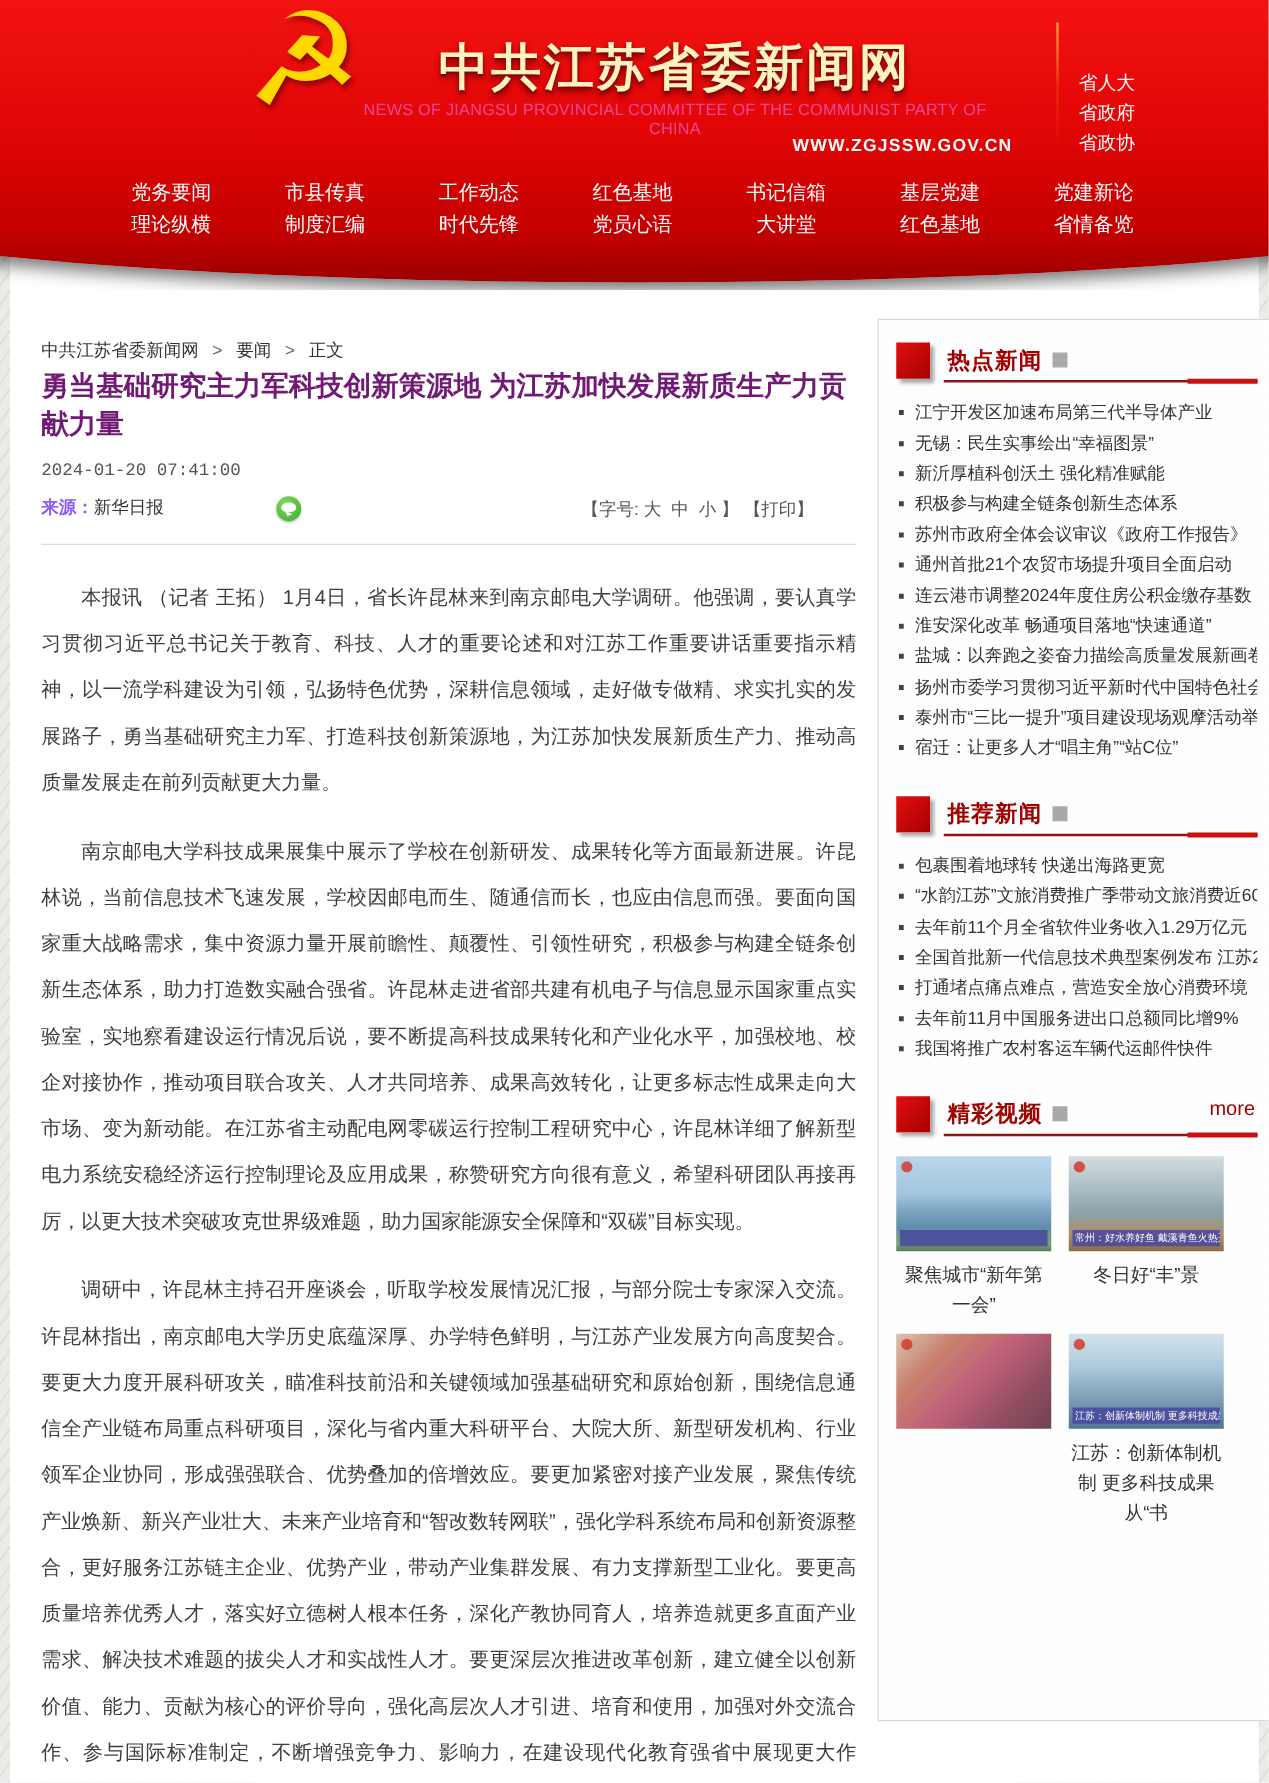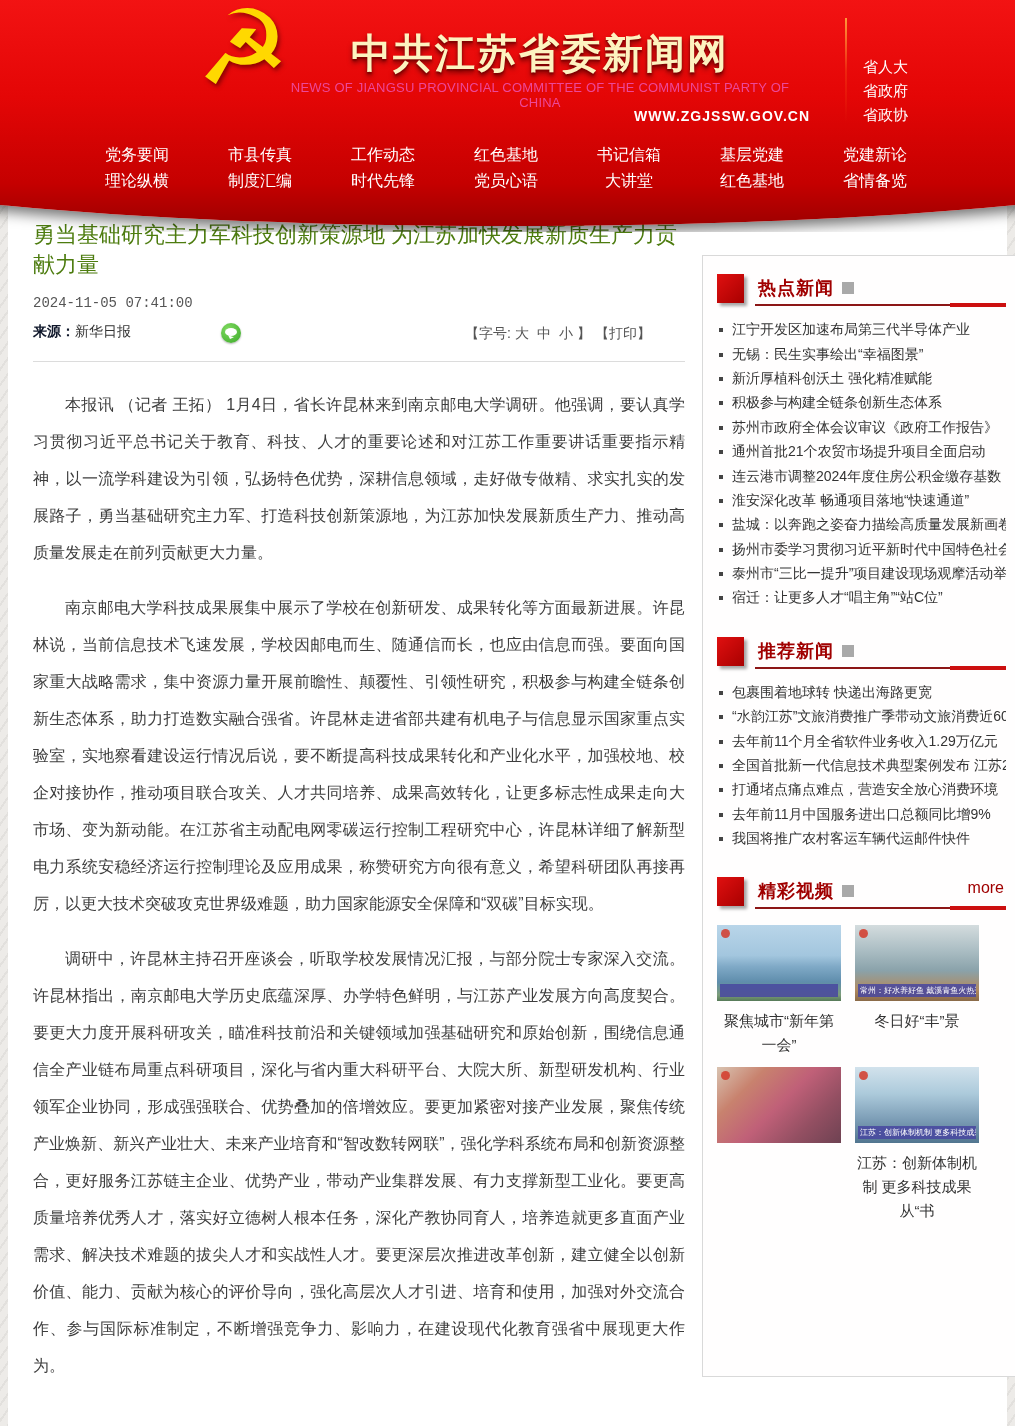--- a/index.html
+++ b/index.html
@@ -57,25 +57,25 @@
   .page-body{
     position:absolute;top:200px;left:8px;width:999px;height:1226px;
     background:#ffffff;z-index:1;
   }
 
   
   .article-col{position:absolute;left:25px;top:0;width:652px;}
   .breadcrumb{margin-top:72px;font-size:14px;color:#333;}
   .breadcrumb .sep{color:#666;margin:0 7px;}
   .article-title{
-    margin-top:20px;font-size:22px;line-height:30px;font-weight:normal;color:#4d7c0f;
+    margin-top:4px;font-size:22px;line-height:30px;font-weight:bold;color:#701a75;
   }
   .article-date{margin-top:10px;font-family:"Liberation Mono","DejaVu Sans Mono",monospace;font-size:14px;color:#555;}
   .source-row{margin-top:12px;position:relative;height:24px;font-size:14px;color:#333;}
-  .source-label{color:#0f172a;font-weight:bold;}
+  .source-label{color:#8b5cf6;font-weight:bold;}
   .wechat-icon{
     position:absolute;left:188px;top:0;width:20px;height:20px;border-radius:50%;
     background:radial-gradient(circle at 35% 30%,#7ed95f,#3caa2a);
     box-shadow:0 1px 2px rgba(0,0,0,.3);
   }
   .wechat-icon::before{
     content:"";position:absolute;left:4px;top:5px;width:12px;height:8px;border-radius:50%;background:#ffffff;
   }
   .wechat-icon::after{
     content:"";position:absolute;left:6px;top:13px;width:0;height:0;
@@ -189,23 +189,30 @@
     <a class="nav-link t">党建新论</a>
     <a class="nav-link b">省情备览</a>
   </div>
 </nav>
   </div>
 </div>
 
 <div class="page-body">
 
   <div class="article-col">
+    <div class="breadcrumb">
+      <a>中共江苏省委新闻网</a>
+      <span class="sep">&gt;</span>
+      <a>要闻</a>
+      <span class="sep">&gt;</span>
+      <span>正文</span>
+    </div>
 
     <h1 class="article-title">勇当基础研究主力军科技创新策源地 为江苏加快发展新质生产力贡献力量</h1>
-    <div class="article-date">2024-11-05 07:41:00</div>
+    <div class="article-date">2024-01-20 07:41:00</div>
 
     <div class="source-row">
       <span class="source-label">来源：</span><span>新华日报</span>
       <span class="wechat-icon"></span>
       <span class="font-controls"><span>【字号:</span><a>大</a><a>中</a><a>小</a><span>】</span><a>【打印】</a></span>
     </div>
 
     <hr class="article-divider">
 
     <div class="article-text">

